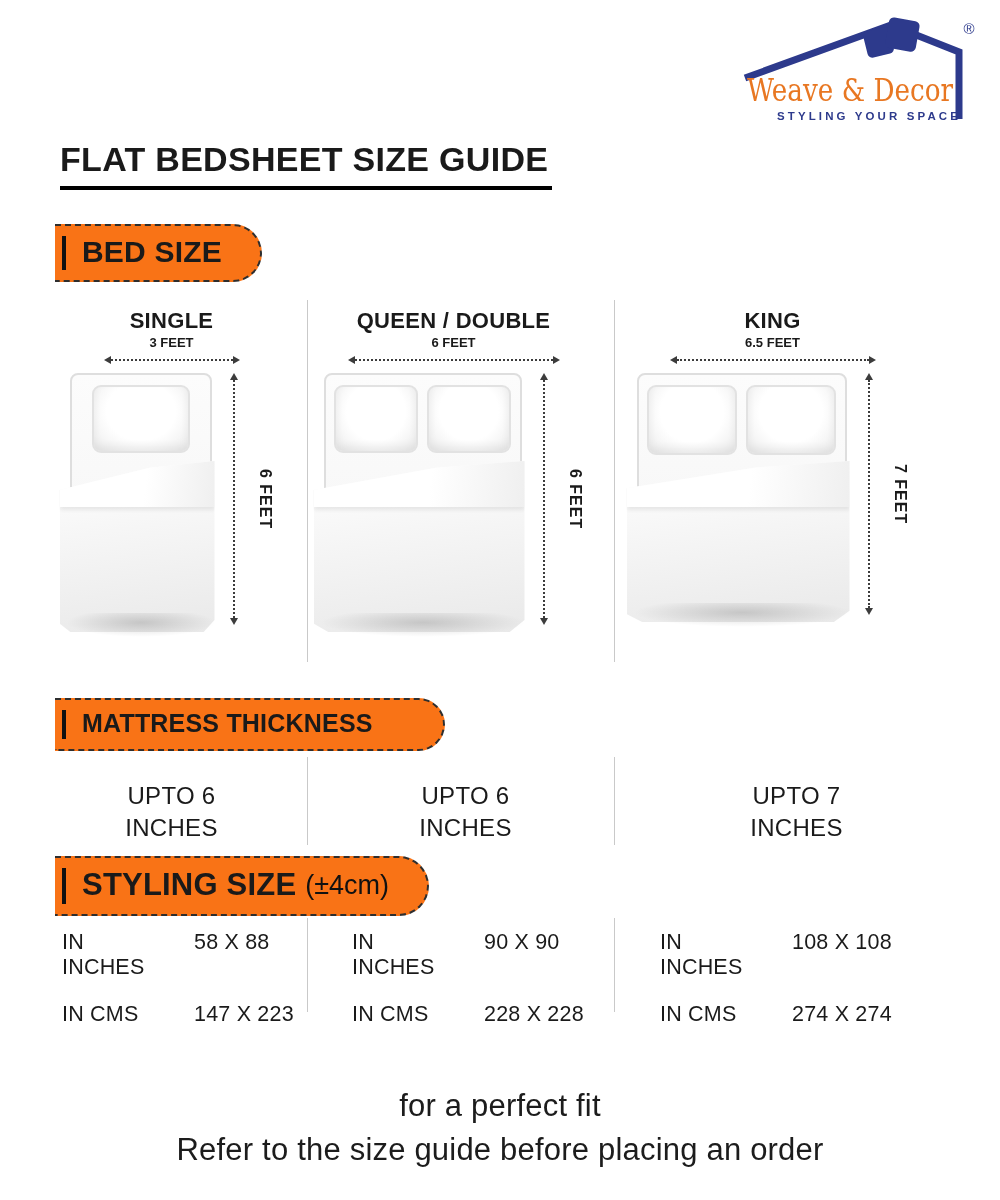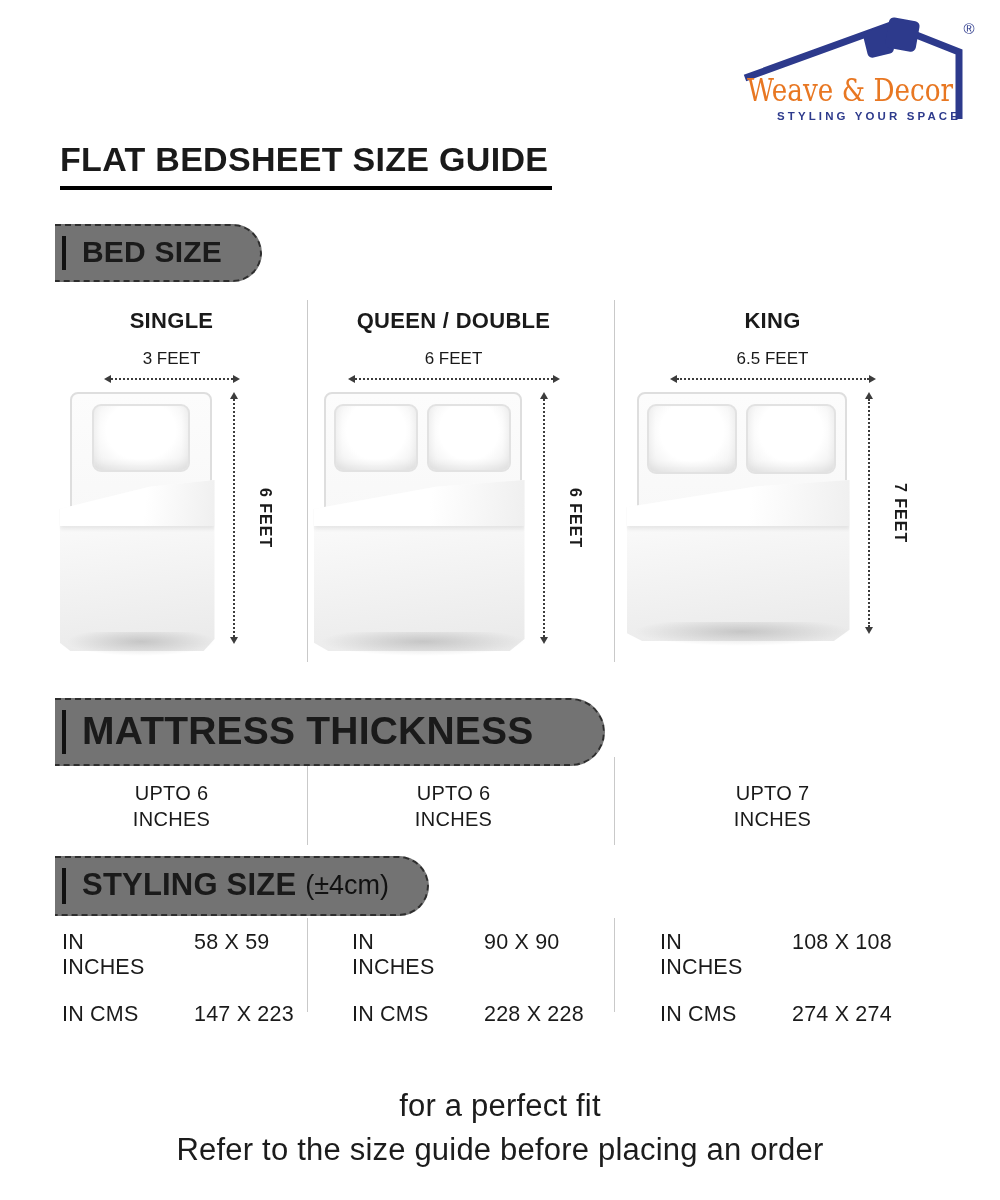--- a/index.html
+++ b/index.html
@@ -18,49 +18,49 @@
     position:absolute; left:60px; top:140px;
     font-size:34px; font-weight:800; letter-spacing:.3px;
     border-bottom:4px solid #000; padding-bottom:7px; padding-right:4px;
   }
 
   
   .pill {
     position:absolute; display:flex; align-items:center;
     border:2px dashed #2e2e2e; border-left:none;
     border-radius:0 34px 34px 0;
-    padding:9px 38px 11px 27px; background:#737373;
+    padding:9px 38px 11px 27px; background:#f97316;
   }
   .pill::before {
     content:""; position:absolute; left:7px; top:10px; bottom:10px;
     width:4px; background:#101010;
   }
   .pill-title { font-weight:800; letter-spacing:.2px; }
   .pill-bed      { left:55px; top:224px; }
   .pill-bed .pill-title { font-size:30px; }
   .pill-mattress { left:55px; top:698px; padding-right:70px; }
-  .pill-mattress .pill-title { font-size:39px;text-align:center; }
+  .pill-mattress .pill-title { font-size:25px;text-align:center; }
   .pill-sheet    { left:55px; top:856px; }
   .pill-sheet .pill-title { font-size:31px; }
   .pill-tol { font-size:27px; font-weight:400; margin-left:9px; color:#111; }
 
   
   .vd { position:absolute; width:1px; background:#c9c9c9; }
 
   
   .beds {
     position:absolute; top:308px; left:0; width:1000px;
     display:grid; grid-template-columns:307px 307px 386px;
   }
   .bed-col { display:flex; flex-direction:column; align-items:center; }
   .c1 { padding-left:36px;text-align:center; }
   .c2 { padding-right:14px; }
   .c3 { padding-right:69px; }
   .col-name { font-size:22px; font-weight:800; letter-spacing:.3px; }
-  .dim-label { margin-top:15px; font-size:17px; font-weight:400; }
+  .dim-label { margin-top:1px; font-size:13px; font-weight:700; }
   .h-arrow { margin-top:5px; display:flex; align-items:center; height:10px; }
   .h-arrow::before { content:""; border-top:4px solid transparent; border-bottom:4px solid transparent; border-right:7px solid #3c3c3c; }
   .h-arrow::after  { content:""; border-top:4px solid transparent; border-bottom:4px solid transparent; border-left:7px solid #3c3c3c; }
   .h-line { flex:1; border-top:2px dotted #3c3c3c; height:0; }
   .c1 .h-arrow { width:136px; }
   .c2 .h-arrow { width:212px; }
   .c3 .h-arrow { width:206px; }
 
   .bed-wrap { margin-top:8px; display:flex; align-items:flex-start; gap:17px; }
   .bed-frame {
@@ -101,22 +101,23 @@
   .v-line { flex:1; border-left:2px dotted #3c3c3c; width:0; }
   .v-label {
     writing-mode:vertical-rl; text-orientation:mixed;
     font-size:16px; font-weight:700; letter-spacing:1px; align-self:center;
   }
 
   
   .thick {
     position:absolute; top:780px; left:0; width:1000px;
     display:grid; grid-template-columns:307px 307px 386px;
-    text-align:center; font-size:20px; font-weight:500; line-height:1.32;
+    text-align:center; font-size:24px; font-weight:500; line-height:1.32;
     letter-spacing:.3px;
+    gap:12px;
   }
 
   
   .size-table {
     position:absolute; top:930px; left:0; width:1000px;
     display:grid; grid-template-columns:307px 307px 386px;
   }
   .size-cell {
     display:grid; grid-template-columns:110px auto; column-gap:26px; row-gap:18px;
     align-content:start; font-size:21.5px; font-weight:500; letter-spacing:.2px;gap:22px;
@@ -241,21 +242,21 @@
   </div>
 
   <div class="pill pill-sheet">
     <span class="pill-title">STYLING SIZE</span>
     <span class="pill-tol">(±4cm)</span>
   </div>
 
   <div class="size-table">
     <div class="size-cell cell1">
       <span>IN INCHES</span>
-      <span>58 X 59</span>
+      <span>58 X 88</span>
       <span>IN CMS</span>
       <span>147 X 223</span>
     </div>
     <div class="size-cell cell2">
       <span>IN INCHES</span>
       <span>90 X 90</span>
       <span>IN CMS</span>
       <span>228 X 228</span>
     </div>
     <div class="size-cell cell3">

